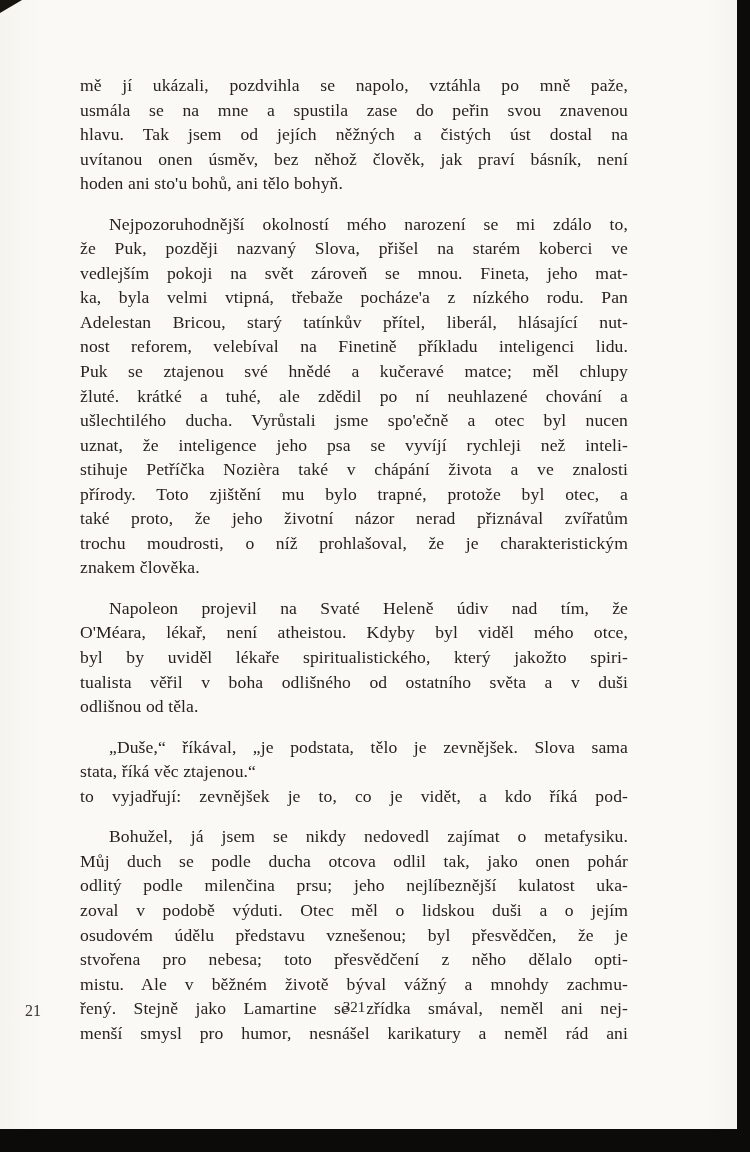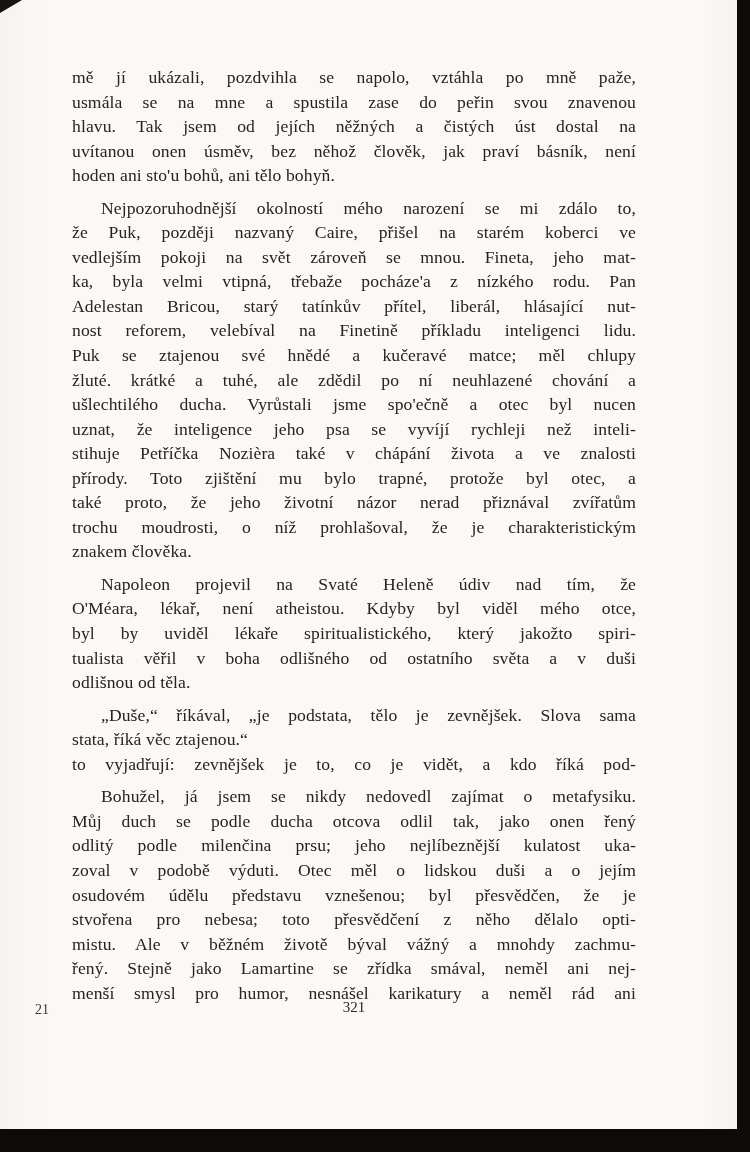--- a/index.html
+++ b/index.html
@@ -20,21 +20,21 @@
   }
   .text-block {
     position: absolute;
     left: 64px;
     top: 57px;
     width: 580px;
     font-size: 17.6px;
     line-height: 24.55px;
     letter-spacing: 0.1px;
   }
-  .paragraph { margin: 8px; }
+  .paragraph { margin: 16px; }
   .line {
     text-align: justify;
     text-align-last: justify;
     white-space: normal;
   }
   .line.last {
     text-align-last: left;
   }
   .paragraph.indent .line:first-child {
     text-indent: 29px;
@@ -44,22 +44,22 @@
     top: 999px;
     left: 64px;
     width: 580px;
     text-align: center;
     font-size: 15px;
     color: #2a2723;
   }
   .signature {
     position: absolute;
     top: 1002px;
-    left: 35px;
-    font-size: 14px;
+    left: 25px;
+    font-size: 16px;
     color: #3a3731;
   }
   .edge-right {
     position: absolute;
     top: 0;
     right: 0;
     width: 13px;
     height: 1152px;
     background: #0c0b0a;
   }
@@ -88,21 +88,21 @@
   <div class="text-block">
       <div class="paragraph">
         <div class="line">mě jí ukázali, pozdvihla se napolo, vztáhla po mně paže,</div>
         <div class="line">usmála se na mne a spustila zase do peřin svou znavenou</div>
         <div class="line">hlavu. Tak jsem od jejích něžných a čistých úst dostal na</div>
         <div class="line">uvítanou onen úsměv, bez něhož člověk, jak praví básník, není</div>
         <div class="line last">hoden ani sto'u bohů, ani tělo bohyň.</div>
       </div>
       <div class="paragraph indent">
         <div class="line">Nejpozoruhodnější okolností mého narození se mi zdálo to,</div>
-        <div class="line">že Puk, později nazvaný Caire, přišel na starém koberci ve</div>
+        <div class="line">že Puk, později nazvaný Slova, přišel na starém koberci ve</div>
         <div class="line">vedlejším pokoji na svět zároveň se mnou. Fineta, jeho mat-</div>
         <div class="line">ka, byla velmi vtipná, třebaže pocháze'a z nízkého rodu. Pan</div>
         <div class="line">Adelestan Bricou, starý tatínkův přítel, liberál, hlásající nut-</div>
         <div class="line">nost reforem, velebíval na Finetině příkladu inteligenci lidu.</div>
         <div class="line">Puk se ztajenou své hnědé a kučeravé matce; měl chlupy</div>
         <div class="line">žluté. krátké a tuhé, ale zdědil po ní neuhlazené chování a</div>
         <div class="line">ušlechtilého ducha. Vyrůstali jsme spo'ečně a otec byl nucen</div>
         <div class="line">uznat, že inteligence jeho psa se vyvíjí rychleji než inteli-</div>
         <div class="line">stihuje Petříčka Nozièra také v chápání života a ve znalosti</div>
         <div class="line">přírody. Toto zjištění mu bylo trapné, protože byl otec, a</div>
@@ -117,21 +117,21 @@
         <div class="line">tualista věřil v boha odlišného od ostatního světa a v duši</div>
         <div class="line last">odlišnou od těla.</div>
       </div>
       <div class="paragraph indent">
         <div class="line">„Duše,“ říkával, „je podstata, tělo je zevnějšek. Slova sama</div>
         <div class="line last">stata, říká věc ztajenou.“</div>
         <div class="line">to vyjadřují: zevnějšek je to, co je vidět, a kdo říká pod-</div>
       </div>
       <div class="paragraph indent">
         <div class="line">Bohužel, já jsem se nikdy nedovedl zajímat o metafysiku.</div>
-        <div class="line">Můj duch se podle ducha otcova odlil tak, jako onen řený</div>
+        <div class="line">Můj duch se podle ducha otcova odlil tak, jako onen pohár</div>
         <div class="line">odlitý podle milenčina prsu; jeho nejlíbeznější kulatost uka-</div>
         <div class="line">zoval v podobě výduti. Otec měl o lidskou duši a o jejím</div>
         <div class="line">osudovém údělu představu vznešenou; byl přesvědčen, že je</div>
         <div class="line">stvořena pro nebesa; toto přesvědčení z něho dělalo opti-</div>
         <div class="line">mistu. Ale v běžném životě býval vážný a mnohdy zachmu-</div>
         <div class="line">řený. Stejně jako Lamartine se zřídka smával, neměl ani nej-</div>
         <div class="line">menší smysl pro humor, nesnášel karikatury a neměl rád ani</div>
       </div>
     </div>
   <div class="signature">21</div>

